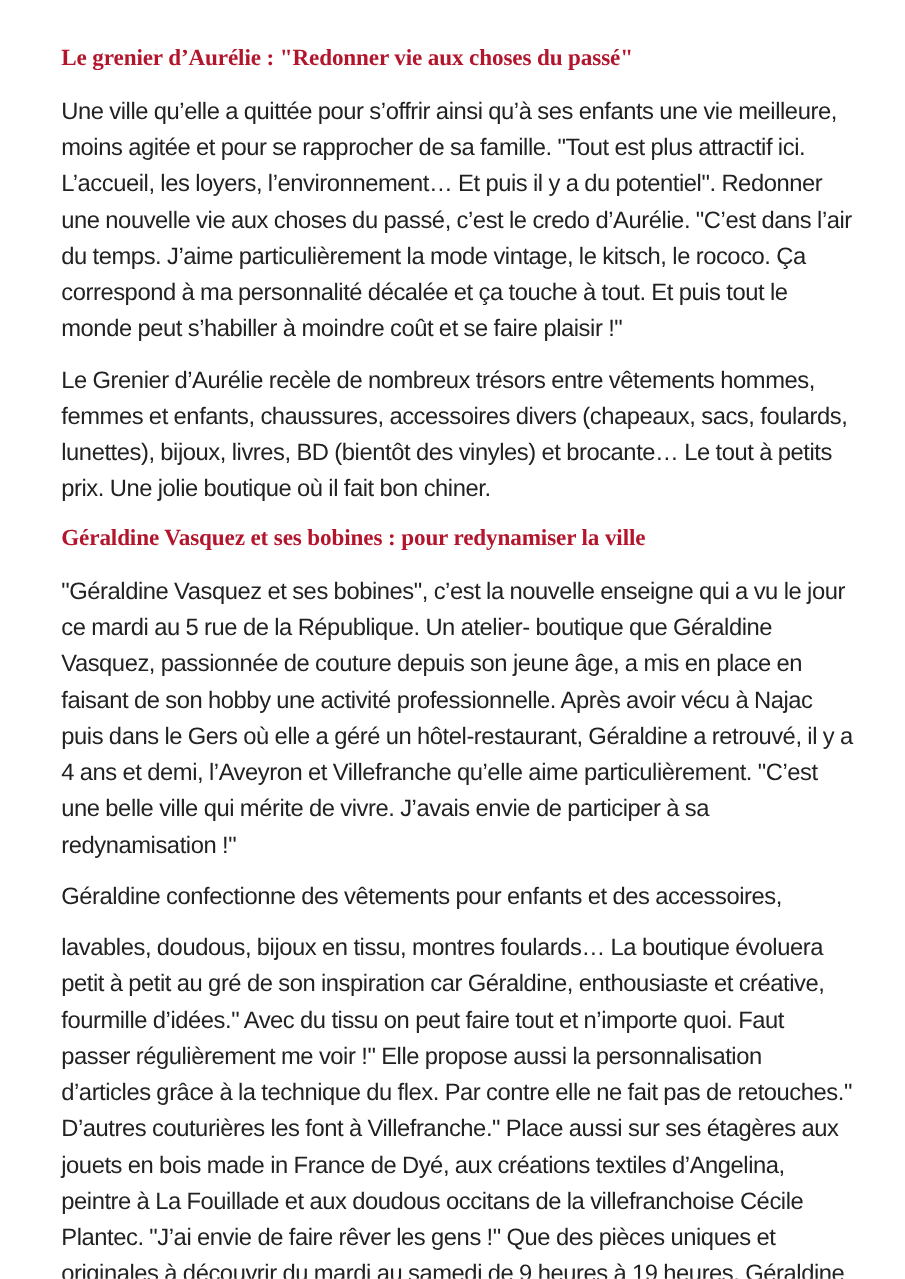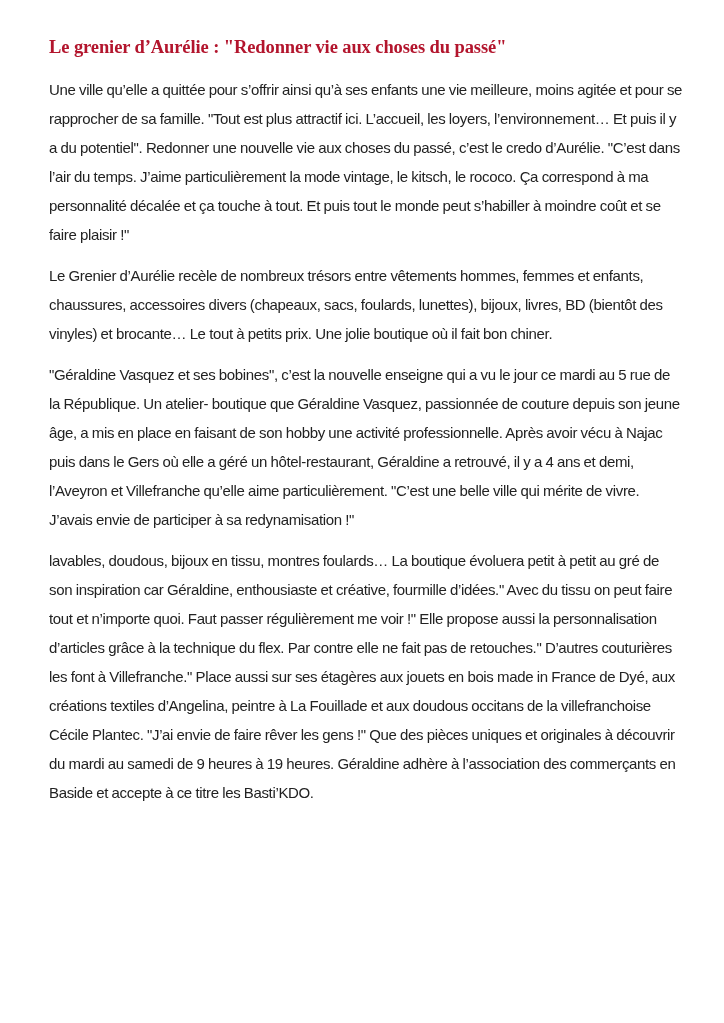--- a/index.html
+++ b/index.html
@@ -14,32 +14,34 @@
     font-family: "Liberation Serif", "DejaVu Serif", serif;
     font-weight: bold;
     font-size: 18.5px;
     color: #b3152d;
     margin: 0 0 15px 0;
     line-height: 26px;
     letter-spacing: -0.1px;
   }
   .para {
     font-family: "Liberation Sans", "DejaVu Sans", sans-serif;
-    font-size: 15px;
+    font-size: 19px;
     line-height: 29px;
     color: #222222;
     margin: 0 0 12px 0;
     letter-spacing: -0.35px;
     word-spacing: -0.3px;
   }
   .para.tight { }
 </style>
 </head>
 <body>
 
 <div class="article">
   <h2 class="subhead">Le grenier d’Aurélie : "Redonner vie aux choses du passé"</h2>
   <p class="para">Une ville qu’elle a quittée pour s’offrir ainsi qu’à ses enfants une vie meilleure, moins agitée et pour se rapprocher de sa famille. "Tout est plus attractif ici. L’accueil, les loyers, l’environnement… Et puis il y a du potentiel". Redonner une nouvelle vie aux choses du passé, c’est le credo d’Aurélie. "C’est dans l’air du temps. J’aime particulièrement la mode vintage, le kitsch, le rococo. Ça correspond à ma personnalité décalée et ça touche à tout. Et puis tout le monde peut s’habiller à moindre coût et se faire plaisir !"</p>
   <p class="para tight">Le Grenier d’Aurélie recèle de nombreux trésors entre vêtements hommes, femmes et enfants, chaussures, accessoires divers (chapeaux, sacs, foulards, lunettes), bijoux, livres, BD (bientôt des vinyles) et brocante… Le tout à petits prix. Une jolie boutique où il fait bon chiner.</p>
 
+  <h2 class="subhead">Géraldine Vasquez et ses bobines : pour redynamiser la ville</h2>
   <p class="para">"Géraldine Vasquez et ses bobines", c’est la nouvelle enseigne qui a vu le jour ce mardi au 5 rue de la République. Un atelier- boutique que Géraldine Vasquez, passionnée de couture depuis son jeune âge, a mis en place en faisant de son hobby une activité professionnelle. Après avoir vécu à Najac puis dans le Gers où elle a géré un hôtel-restaurant, Géraldine a retrouvé, il y a 4 ans et demi, l’Aveyron et Villefranche qu’elle aime particulièrement. "C’est une belle ville qui mérite de vivre. J’avais envie de participer à sa redynamisation !"</p>
+  <p class="para">Géraldine confectionne des vêtements pour enfants et des accessoires,</p>
   <p class="para">lavables, doudous, bijoux en tissu, montres foulards… La boutique évoluera petit à petit au gré de son inspiration car Géraldine, enthousiaste et créative, fourmille d’idées." Avec du tissu on peut faire tout et n’importe quoi. Faut passer régulièrement me voir !" Elle propose aussi la personnalisation d’articles grâce à la technique du flex. Par contre elle ne fait pas de retouches." D’autres couturières les font à Villefranche." Place aussi sur ses étagères aux jouets en bois made in France de Dyé, aux créations textiles d’Angelina, peintre à La Fouillade et aux doudous occitans de la villefranchoise Cécile Plantec. "J’ai envie de faire rêver les gens !" Que des pièces uniques et originales à découvrir du mardi au samedi de 9 heures à 19 heures. Géraldine adhère à l’association des commerçants en Baside et accepte à ce titre les Basti’KDO.</p>
 </div>
 
 </body></html>

